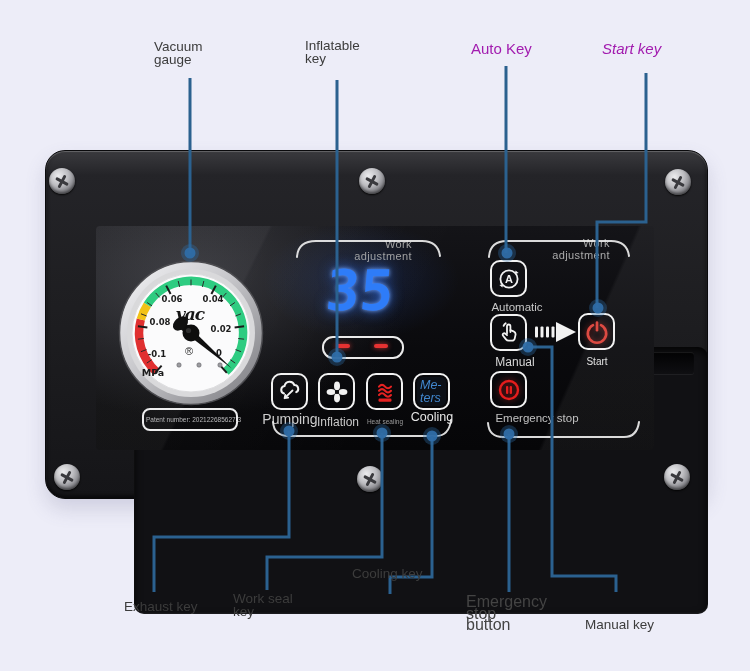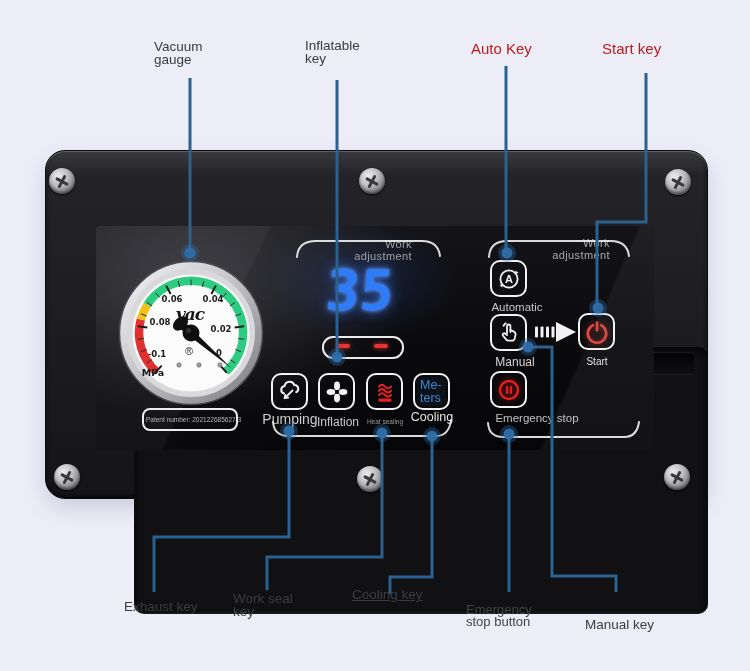--- a/index.html
+++ b/index.html
@@ -2,22 +2,22 @@
 <html><head>
 <meta charset="utf-8">
 <style>
   html,body{margin:0;padding:0;}
   body{font-family:"Liberation Sans", sans-serif; background:#ededf8;}
   .stage{position:relative;width:750px;height:671px;background:#ededf8;overflow:hidden;}
   .abs{position:absolute;}
 
   
   .note{position:absolute;color:#3c3c3c;font-size:13.5px;line-height:13px;}
-  .note.big{font-size:15px;color:#b91c1c;}
-  .note.small{font-size:13px;line-height:11.5px;color:#444;margin-top:8px;}
+  .note.big{font-size:15px;color:#a21caf;}
+  .note.small{font-size:16px;line-height:11.5px;color:#444;}
 
   
   .machine{position:absolute;left:45px;top:150px;width:661px;height:347px;border-radius:20px;
     background:linear-gradient(180deg,#3a3a3e 0%,#242428 7%,#1e1e21 45%,#151518 100%);
     border:1px solid #0a0a0c;
     box-shadow:0 10px 20px rgba(90,90,130,.20), inset 0 1px 1px rgba(255,255,255,.25), inset 0 -2px 4px rgba(0,0,0,.7);}
   .recess{position:absolute;left:88px;top:196px;width:574px;height:267px;border-radius:10px;background:#111114;
     box-shadow:inset 0 3px 9px rgba(0,0,0,.9), inset 0 -1px 2px rgba(255,255,255,.10);}
   .groove{position:absolute;left:108px;top:201px;width:540px;height:22px;border-radius:3px;
     background:linear-gradient(180deg,#020203,#0f0f12);
@@ -168,21 +168,21 @@
   <div class="key" style="left:366px;top:373px;">
     <svg width="28" height="28" viewBox="0 0 28 28">
       <g fill="none" stroke="#e62222" stroke-width="2.1" stroke-linecap="round">
         <path d="M8,8.6 q3,-3.4 6,0 q3,3.4 6,0"></path>
         <path d="M8,12.8 q3,-3.4 6,0 q3,3.4 6,0"></path>
         <path d="M8,17 q3,-3.4 6,0 q3,3.4 6,0"></path>
       </g>
       <rect x="7.5" y="20.5" width="13" height="3.2" rx="1.2" fill="#e62222"></rect>
     </svg>
   </div>
-  <div class="key" style="left:413px;top:373px;">
+  <div class="key" style="left:413px;top:373px;font-style:italic;">
     <div class="coolfill">
       <div>Me-</div>
       <div>ters</div>
     </div>
   </div>
 
   <div class="keylabel" style="left:255px;top:411px;width:70px;font-size:14px;">Pumping</div>
   <div class="keylabel" style="left:302px;top:415px;width:72px;font-size:12px;color:#c9c9c9;">Inflation</div>
   <div class="keylabel" style="left:355px;top:418px;width:60px;font-size:6.5px;color:#9b9b9b;">Heat sealing</div>
   <div class="keylabel" style="left:397px;top:410px;width:70px;font-size:12.5px;color:#e6e6e6;">Cooling</div>
@@ -287,20 +287,20 @@
       <g fill="#2f6da6">
           <circle cx="528" cy="347" r="9" opacity=".35"></circle>
           <circle cx="528" cy="347" r="5.5" opacity=".95"></circle>
         </g>
     </g>
   </svg>
 
   <div class="note" style="left:154px;top:40px;width:64px;">Vacuum gauge</div>
   <div class="note" style="left:305px;top:39px;width:64px;">Inflatable key</div>
   <div class="note big" style="left:471px;top:42px;">Auto Key</div>
-  <div class="note big" style="left:602px;top:42px;">Start key</div>
+  <div class="note big" style="left:602px;top:42px;font-style:italic;">Start key</div>
   <div class="note" style="left:124px;top:600px;">Exhaust key</div>
   <div class="note" style="left:233px;top:592px;width:74px;">Work seal key</div>
-  <div class="note" style="left:352px;top:588px;text-decoration:underline;">Cooling key</div>
+  <div class="note" style="left:352px;top:567px;">Cooling key</div>
   <div class="note small" style="left:466px;top:596px;width:78px;">Emergency stop button</div>
   <div class="note" style="left:585px;top:602px;margin-top:16px;">Manual key</div>
 
 </div>
 
 </body></html>

